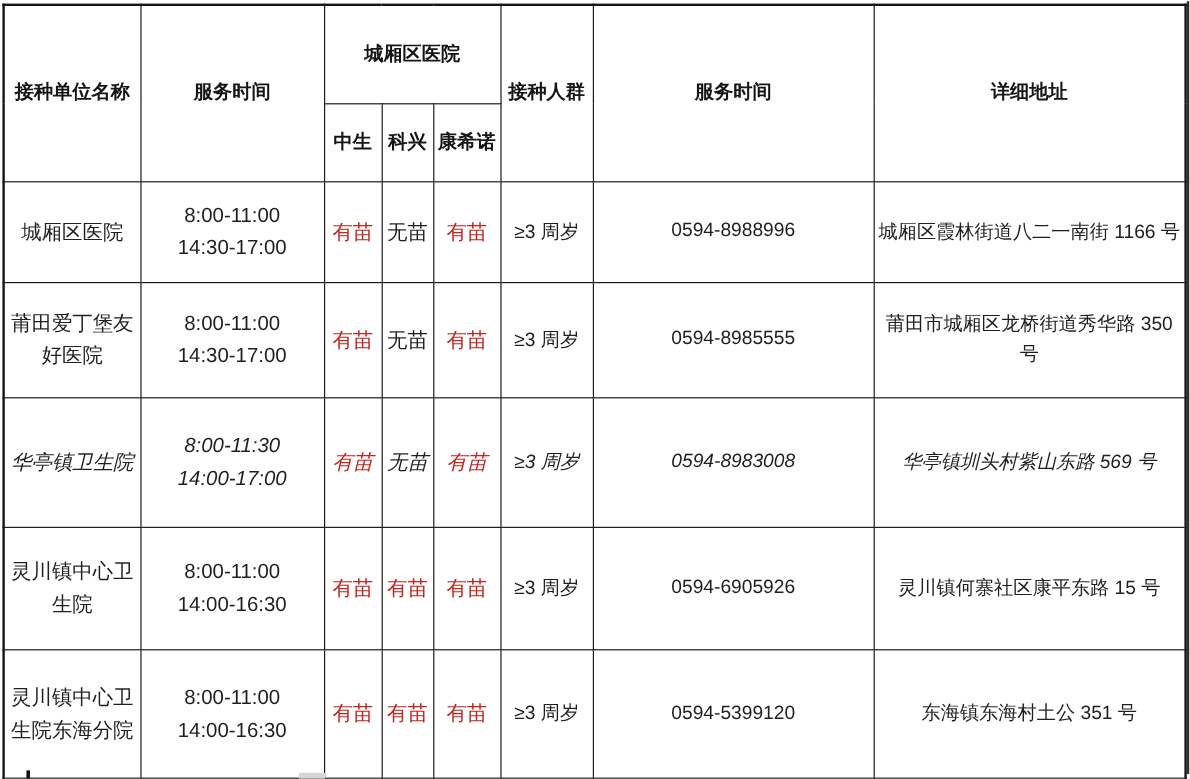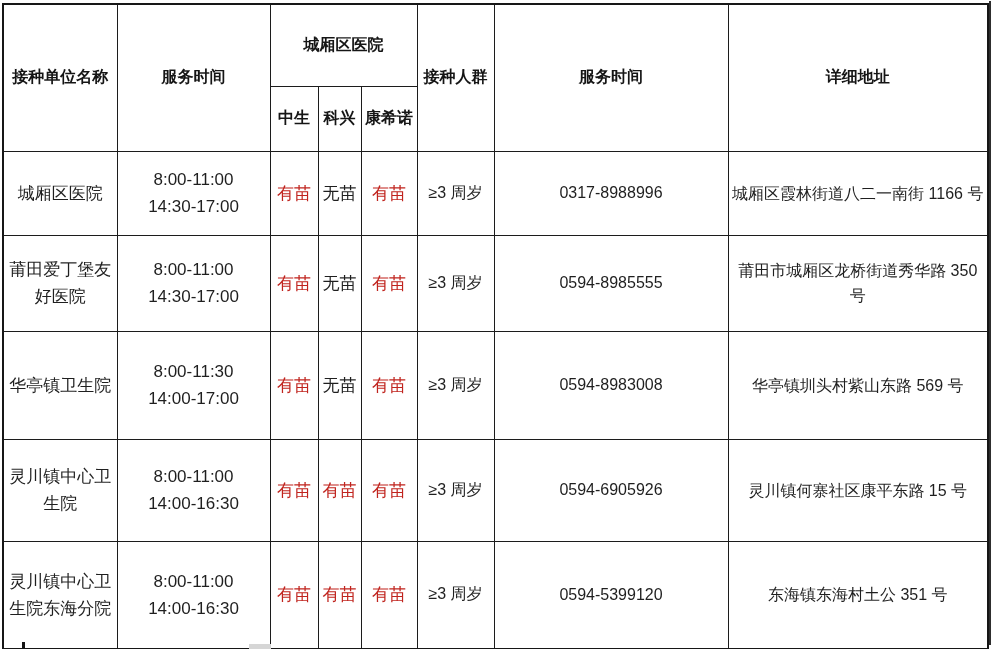--- a/index.html
+++ b/index.html
@@ -16,21 +16,21 @@
   .vaccine-table th, .vaccine-table td {
     border:1.5px solid #1c1c1c;
     text-align:center; vertical-align:middle;
     padding:0; overflow:hidden;
   }
   .vaccine-table th { font-weight:bold; font-size:16px; color:#151515; }
   .hr1 { height:82px; }
   .hr2 { height:65px; }
   .row-1 { height:84px; }
   .row-2 { height:96px; }
-  .row-3 { height:108px; }
+  .row-3 { height:108px;font-style:italic; }
   .row-4 { height:102px; }
   .row-5 { height:108px; }
   .cell-unit    { font-size:17px; line-height:27px; padding:0 4px; }
   .cell-time    { font-size:17px; line-height:27px; }
   .cell-supply  { font-size:17px; }
   .cell-group   { font-size:16px; }
   .cell-phone   { font-size:16px; }
   .cell-address { font-size:16px; line-height:25px; }
   .addr-inner   { width:253px; margin:0 auto; }
   .right-frame {
@@ -81,21 +81,21 @@
     <tr class="row-1">
       <td class="cell-unit">城厢区医院</td>
       <td class="cell-time">
         <div>8:00-11:00</div>
         <div>14:30-17:00</div>
       </td>
       <td class="cell-supply" style="color: rgb(192, 36, 30);">有苗</td>
       <td class="cell-supply" style="color: rgb(31, 31, 31);">无苗</td>
       <td class="cell-supply" style="color: rgb(192, 36, 30);">有苗</td>
       <td class="cell-group">≥3 周岁</td>
-      <td class="cell-phone">0317-8988996</td>
+      <td class="cell-phone">0594-8988996</td>
       <td class="cell-address">
         <div class="addr-inner">城厢区霞林街道八二一南街 1166 号</div>
       </td>
     </tr>
 
     <tr class="row-2">
       <td class="cell-unit">莆田爱丁堡友好医院</td>
       <td class="cell-time">
         <div>8:00-11:00</div>
         <div>14:30-17:00</div>

